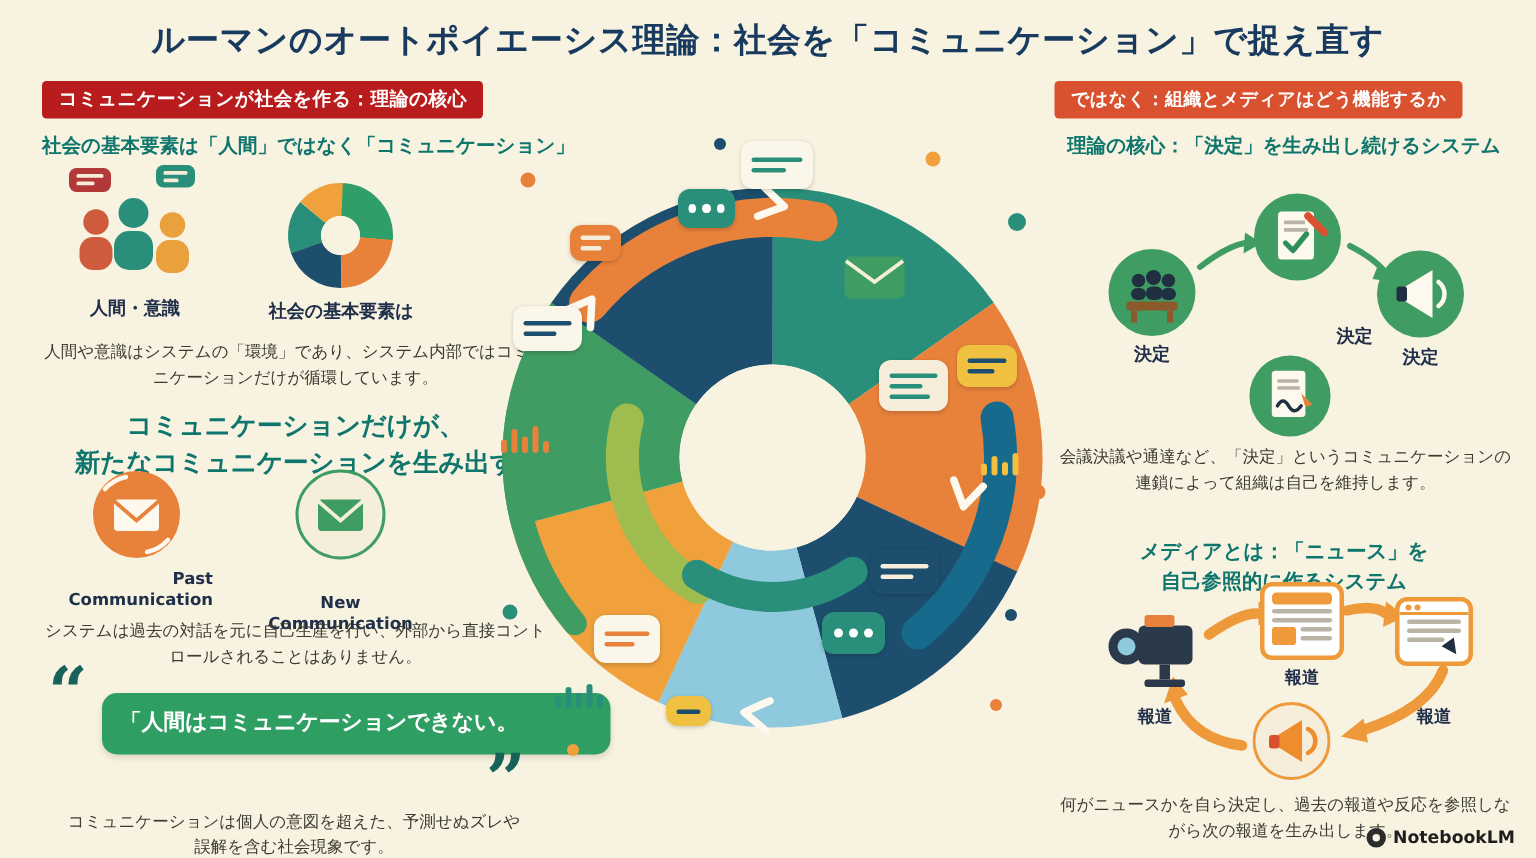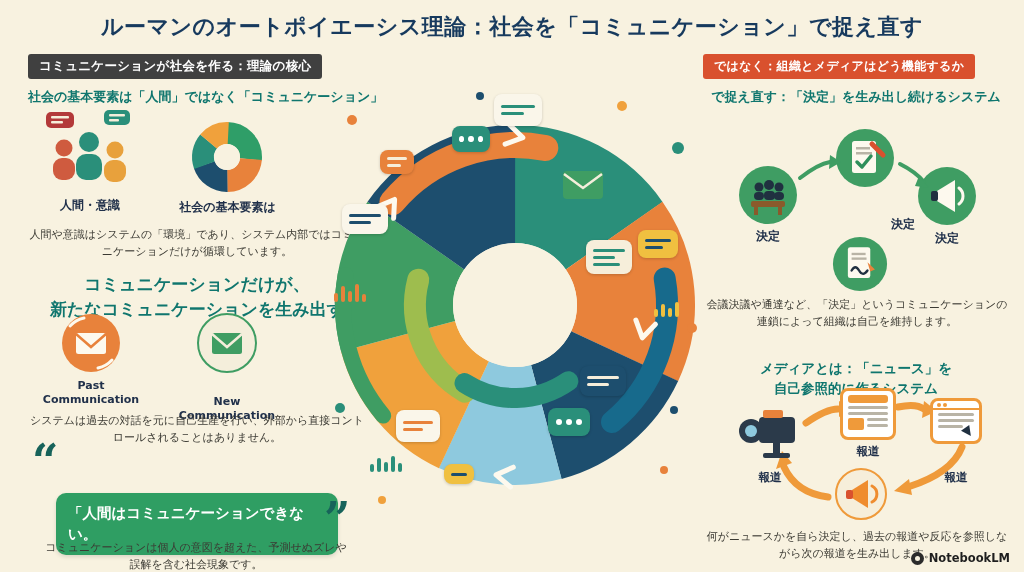--- a/index.html
+++ b/index.html
@@ -15,21 +15,21 @@
   .prewrap { white-space:pre-line; }
 
   .page-title {
     top:12px; left:0; width:1024px; text-align:center;
     font-size:22px; font-weight:bold; color:#173a5e; letter-spacing:.5px;
   }
   .badge {
     font-size:12.5px; font-weight:bold; color:#fff;
     padding:4px 11px; border-radius:3px; display:inline-block; letter-spacing:.3px;
   }
-  .badge-green { background:#404040; }
+  .badge-green { background:#b91c1c; }
   .badge-red { background:#d9512e; }
 
   .h-navy { color:#0f766e; font-weight:bold; }
   .body-txt { font-size:11px; color:#3b3a33; line-height:1.55; }
 
   .icon-label { font-size:12px; font-weight:bold; color:#20304a; }
   .env-label { font-size:11px; font-weight:bold; color:#20304a; line-height:1.25; }
 
   .quote-box {
     background:#2f9e63; border-radius:10px; padding:10px 12px;
@@ -119,35 +119,35 @@
 <div class="abs center h-navy prewrap" style="left:28px; top:272px; width:338px; font-size:17px; line-height:1.45;">コミュニケーションだけが、
 新たなコミュニケーションを生み出す</div>
 
 <svg class="abs" style="left:60px; top:312px;" width="62" height="62" viewBox="0 0 62 62">
   <circle cx="31" cy="31" r="29" fill="#e8823b"></circle>
   <rect x="16" y="21" width="30" height="21" rx="2.5" fill="#fdf9ee"></rect>
   <path d="M16 22 L31 35 L46 22" fill="none" stroke="#e8823b" stroke-width="2.5"></path>
   <path d="M10 14 A 26 26 0 0 1 24 6" fill="none" stroke="#fdf9ee" stroke-width="3" stroke-linecap="round"></path>
   <path d="M52 48 A 26 26 0 0 1 38 56" fill="none" stroke="#fdf9ee" stroke-width="3" stroke-linecap="round"></path>
 </svg>
-<div class="abs center env-label prewrap" style="left:40px; top:379px; width:102px;">Past
+<div class="abs center env-label prewrap" style="left:40px; top:379px; width:102px;text-align:right;">Past
 Communication</div>
 
 <svg class="abs" style="left:196px; top:312px;" width="62" height="62" viewBox="0 0 62 62">
   <circle cx="31" cy="31" r="29" fill="#f4eedb" stroke="#3f9d63" stroke-width="2"></circle>
   <rect x="16" y="21" width="30" height="21" rx="2.5" fill="#3f9d63"></rect>
   <path d="M16 22 L31 35 L46 22" fill="none" stroke="#f4eedb" stroke-width="2.5"></path>
 </svg>
 <div class="abs center env-label prewrap" style="left:176px; top:395px; width:102px;">New
 Communication</div>
 
 <div class="abs center body-txt" style="left:28px; top:412px; width:338px;">システムは過去の対話を元に自己生産を行い、外部から直接コントロールされることはありません。</div>
 
 <div class="abs quote-mark" style="left:32px; top:438px;">“</div>
-<div class="abs quote-box" style="left:56px; top:462px; width:282px;margin-top:31px;">
+<div class="abs quote-box" style="left:68px; top:462px; width:339px;">
   <div class="quote-l1">「人間はコミュニケーションできない。</div>
 </div>
 <div class="abs quote-mark" style="left:324px; top:496px;">”</div>
 
 <div class="abs center body-txt" style="left:45px; top:539px; width:302px;">コミュニケーションは個人の意図を超えた、予測せぬズレや誤解を含む社会現象です。</div>
 
 <div class="abs" style="left:322px; top:78px; width:385px; height:455px;">
   <svg width="385" height="455" viewBox="0 0 385 455">
 
     <circle cx="193" cy="227" r="121" fill="none" stroke="#2a8f7a" stroke-width="118" stroke-dasharray="116.2 760.3" transform="rotate(-90 193 227)"></circle>
@@ -250,21 +250,21 @@
       <i style="height:13px"></i>
       <i style="height:9px"></i>
       <i style="height:15px"></i>
   </div>
 </div>
 
 <div class="abs" style="left:703px; top:54px;">
   <span class="badge badge-red" style="font-size:12px;">ではなく：組織とメディアはどう機能するか</span>
 </div>
 
-<div class="abs center h-navy" style="left:700px; top:88px; width:312px; font-size:13px;">で捉え直す：「決定」を生み出し続けるシステム</div>
+<div class="abs center h-navy" style="left:700px; top:88px; width:312px; font-size:13px;">理論の核心：「決定」を生み出し続けるシステム</div>
 
 <svg class="abs" style="left:738px; top:165px;" width="60" height="60" viewBox="0 0 60 60">
   <circle cx="30" cy="30" r="29" fill="#3f9d63"></circle>
   <circle cx="21" cy="22" r="4.5" fill="#203040"></circle>
     <circle cx="31" cy="20" r="5" fill="#203040"></circle>
     <circle cx="41" cy="22" r="4.5" fill="#203040"></circle>
   <rect x="16" y="27" width="10" height="8" rx="4" fill="#203040"></rect>
   <rect x="26" y="26" width="11" height="9" rx="4" fill="#203040"></rect>
   <rect x="36" y="27" width="10" height="8" rx="4" fill="#203040"></rect>
   <rect x="13" y="36" width="34" height="6" rx="2" fill="#8a5a2b"></rect>

